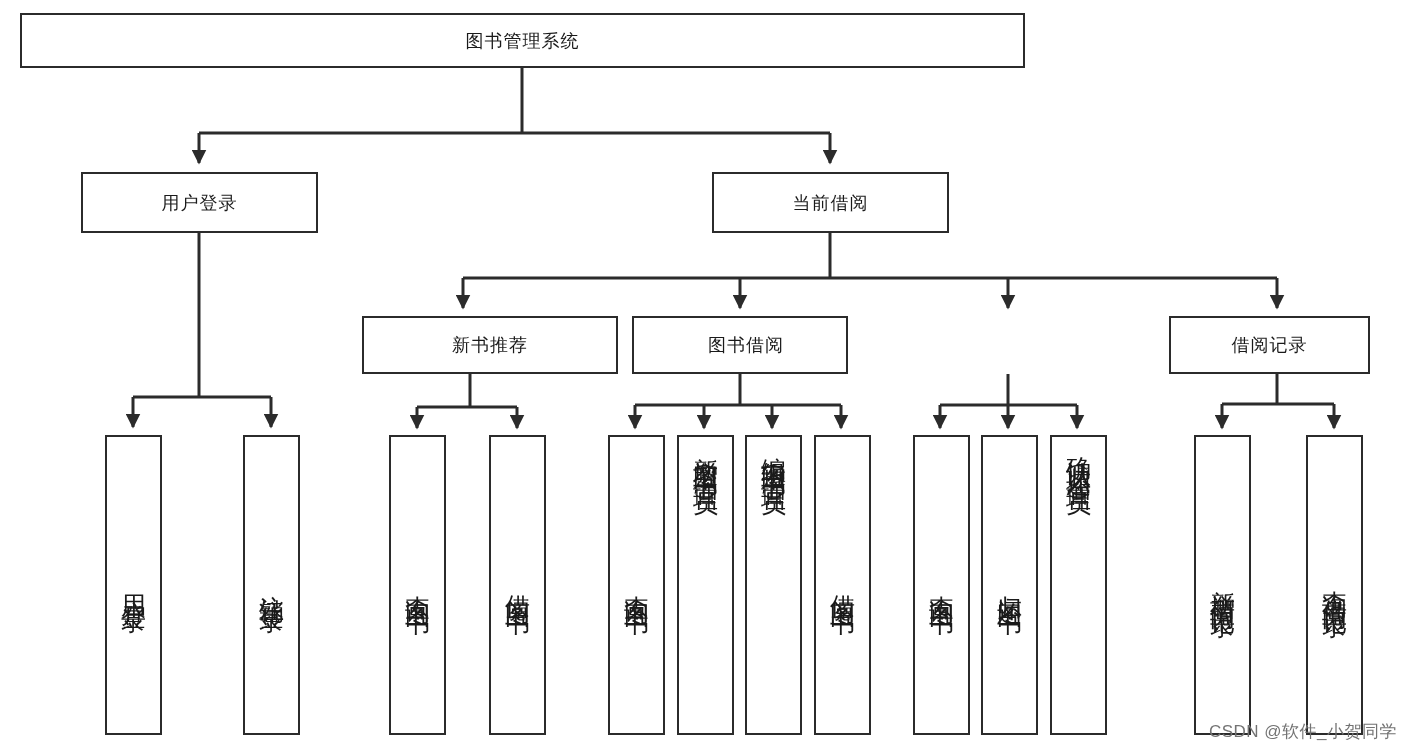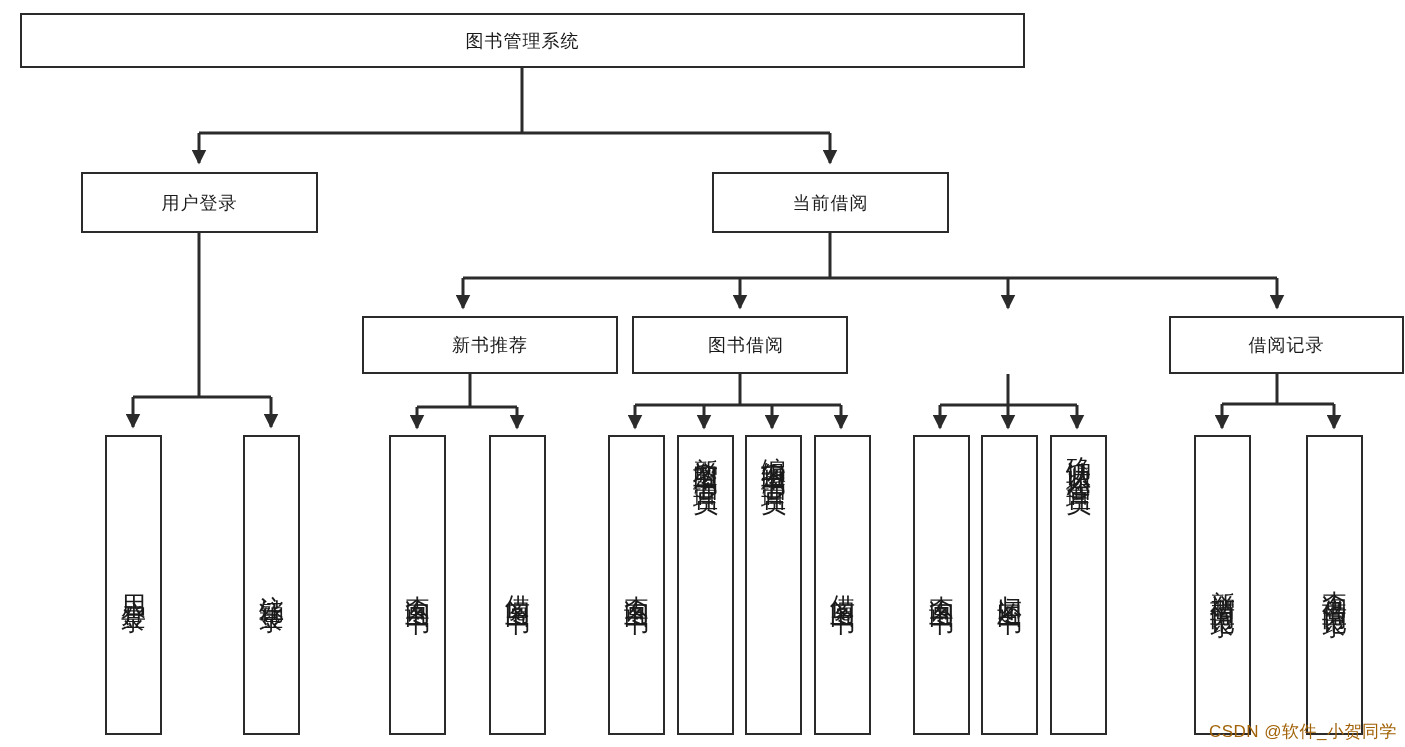--- a/index.html
+++ b/index.html
@@ -55,21 +55,21 @@
     white-space: nowrap;
   }
   .node.leaf.center-v {
     align-items: center;
   }
   .watermark {
     position: absolute;
     right: 8px;
     bottom: 4px;
     font-size: 17px;
-    color: #a16207;
+    color: #737373;
     z-index: 3;
     white-space: nowrap;
     letter-spacing: 0.5px;
   }
 </style>
 </head>
 <body>
 
 <div id="canvas">
 
@@ -133,21 +133,21 @@
   <div class="node" style="left:712px; top:172px; width:237px; height:61px;">
     <span class="node-label">当前借阅</span>
   </div>
 
   <div class="node" style="left:362px; top:316px; width:256px; height:58px;">
     <span class="node-label">新书推荐</span>
   </div>
   <div class="node" style="left:632px; top:316px; width:216px; height:58px;padding-left:12px;">
     <span class="node-label">图书借阅</span>
   </div>
-  <div class="node" style="left:1169px; top:316px; width:235px; height:58px;">
+  <div class="node" style="left:1169px; top:316px; width:201px; height:58px;">
     <span class="node-label">借阅记录</span>
   </div>
 
   <div class="node leaf center-v" style="left:105px; top:435px; width:57px; height:300px;">
     <span class="node-label">用户登录</span>
   </div>
   <div class="node leaf center-v" style="left:243px; top:435px; width:57px; height:300px;">
     <span class="node-label">注销登录</span>
   </div>
 

